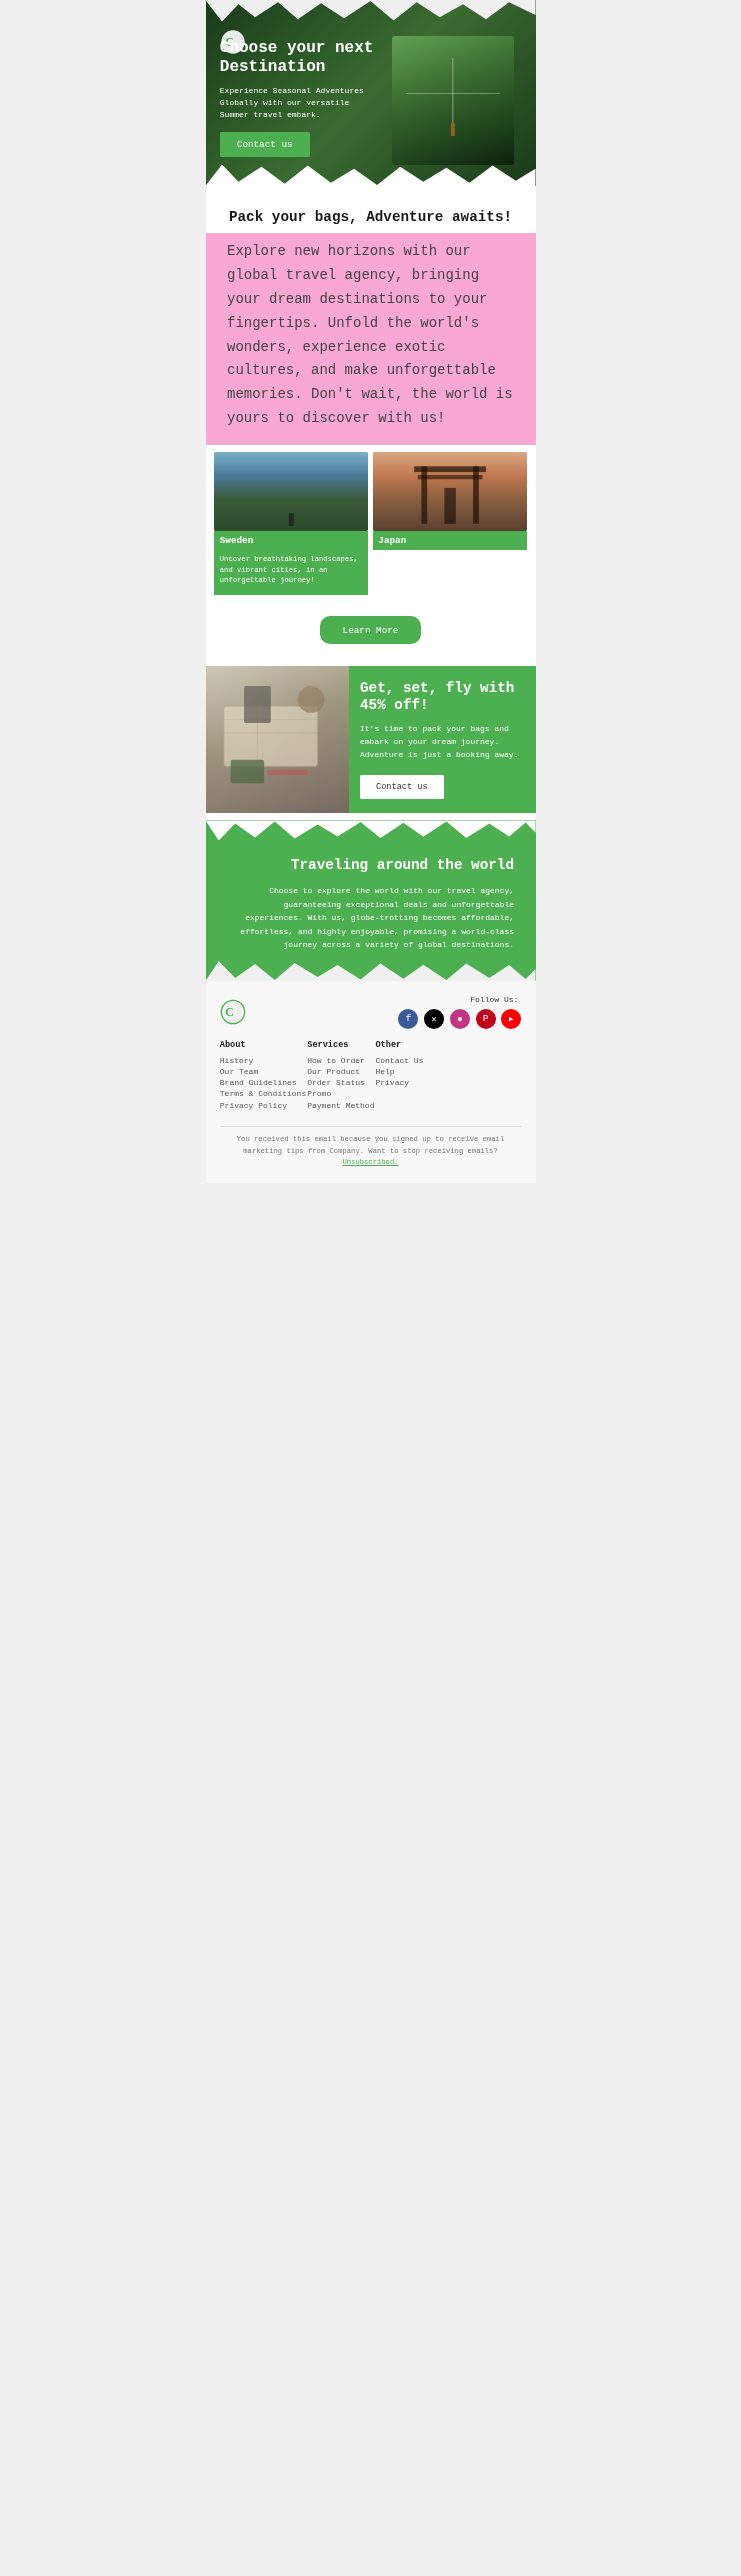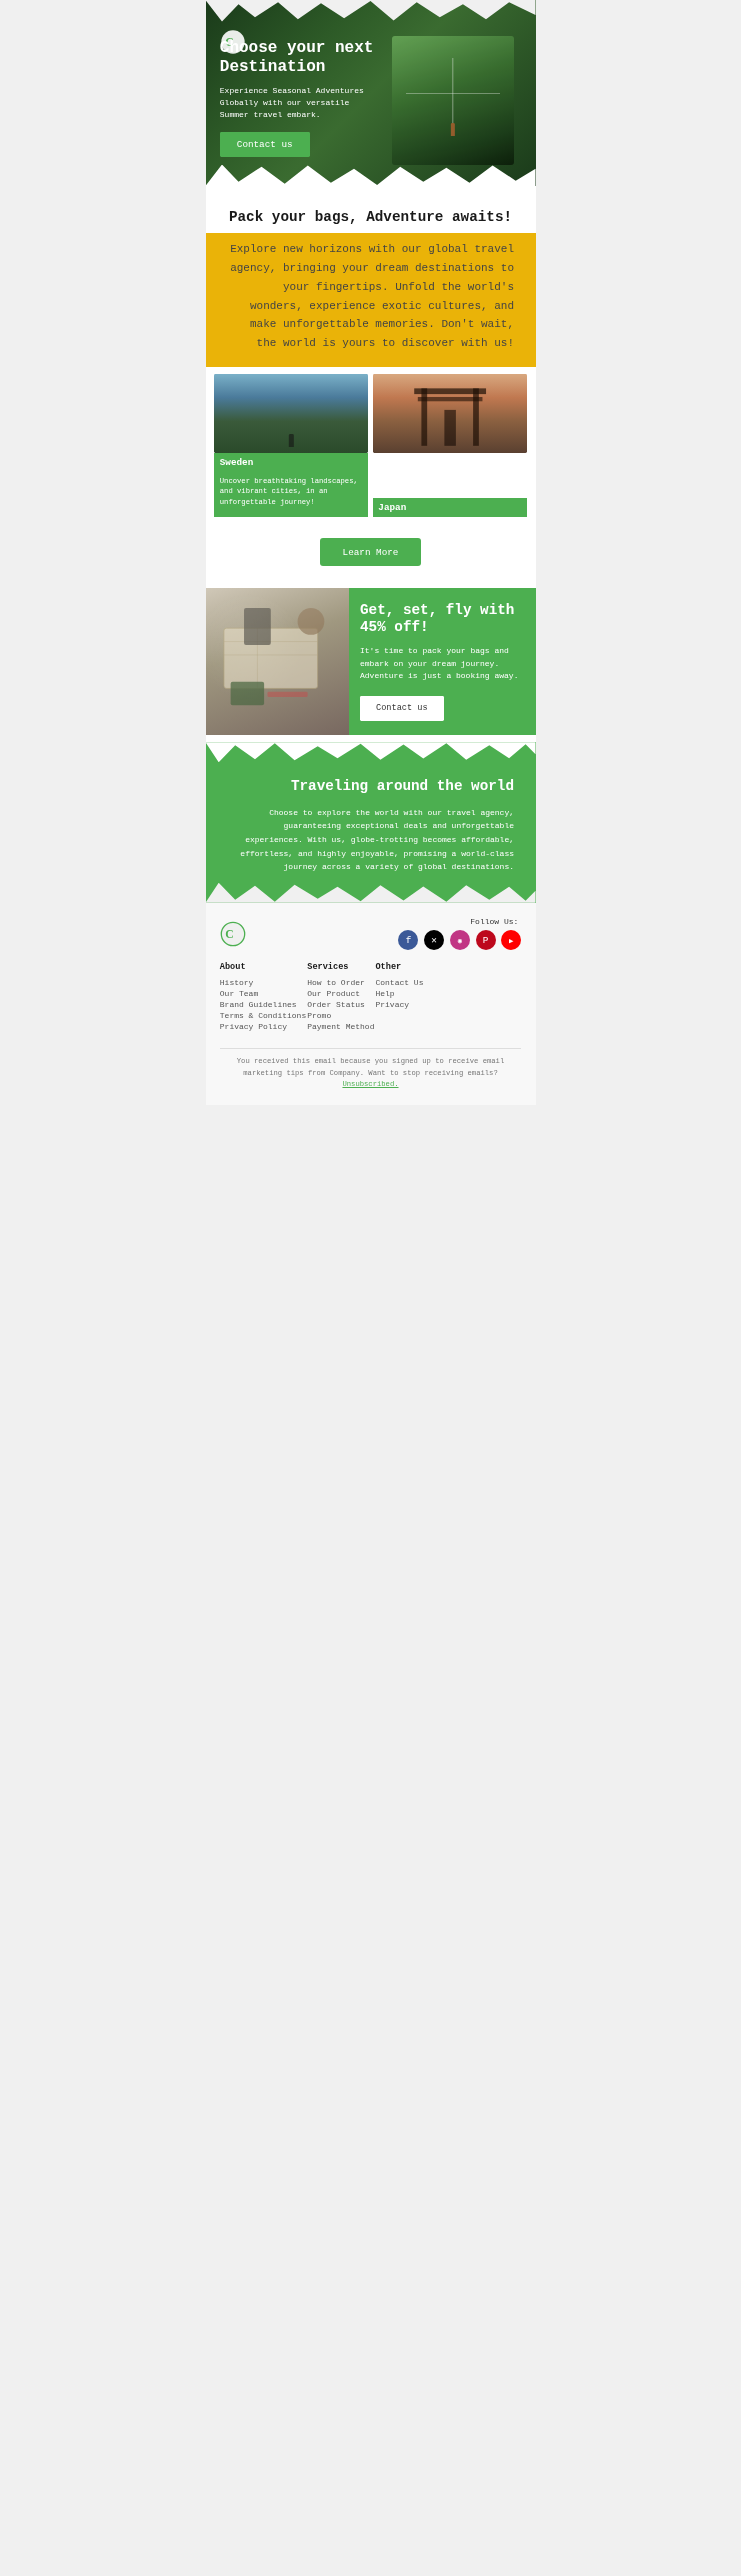--- a/index.html
+++ b/index.html
@@ -85,40 +85,39 @@
       padding: 21.5px 14.3px 7.2px;
       background: #fff;
     }
     .section-heading h2 {
       font-size: 14.3px;
       font-family: 'Courier New', Courier, monospace;
       color: #1a1a1a;
       line-height: 1.3;
     }
     .section-text {
-      text-align: right;
+      text-align: left;
       padding: 7.2px 21.5px 14.3px;
-      font-size: 11px;
+      font-size: 14px;
       color: #444;
       line-height: 1.7;
-      background: #eab308;
+      background: #f9a8d4;
     }
 
     
     .destinations {
       display: flex;
       padding: 7.2px 8.6px;
       gap: 4.3px;
       background: #fff;
     }
     .dest-card {
       flex: 1;
       display: flex;
       flex-direction: column;
-      justify-content: space-between;
     }
     .dest-image {
       width: 100%;
       height: 79px;
       border-radius: 1.4px;
     }
     .dest-image-sweden {
       background: linear-gradient(180deg, #7ab0c8 0%, #4a7a9a 30%, #3a5a3a 60%, #2a4a2a 100%);
     }
     .dest-image-himalayas {
@@ -152,21 +151,21 @@
     }
     .learn-more-btn {
       display: inline-block;
       background: #4caf50;
       color: white;
       padding: 8.6px 23px;
       font-size: 9.3px;
       font-family: 'Courier New', Courier, monospace;
       border: none;
       cursor: pointer;
-      border-radius: 3px;
+      border-radius: 10px;
     }
 
     
     .promo-banner {
       display: flex;
       margin: 7.2px 0;
       background: #fff;
     }
     .promo-image {
       width: 143px;

